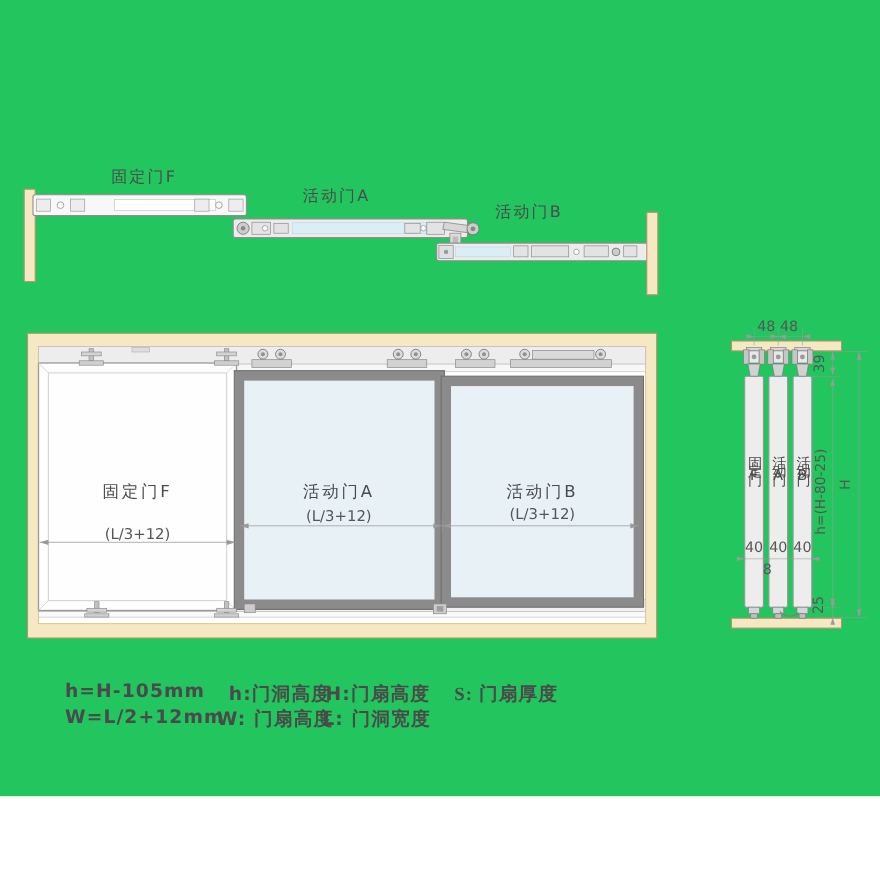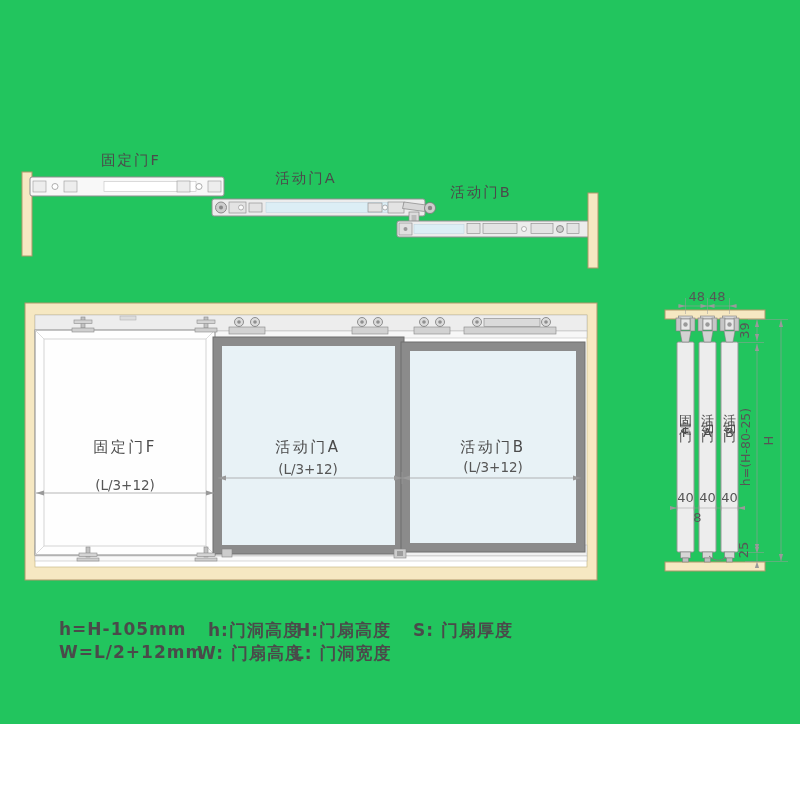--- a/index.html
+++ b/index.html
@@ -302,21 +302,21 @@
 </svg>
 
 <div class="vlabel" style="left:677px;top:404px;">固定门F</div>
 <div class="vlabel" style="left:699px;top:404px;">活动门A</div>
 <div class="vlabel" style="left:721px;top:404px;">活动门B</div>
 
 <div class="formula-line" style="left:0;top:619px;width:800px;">
   <span class="formula-seg" style="left:22px;">h=H-105mm</span>
   <span class="formula-seg" style="left:171px;">h:门洞高度</span>
   <span class="formula-seg" style="left:259px;">H:门扇高度</span>
-  <span class="formula-seg" style="left:376px;">S: 门扇厚度</span>
+  <span class="formula-seg" style="left:376px;font-family:Liberation Serif, serif;">S: 门扇厚度</span>
 </div>
 <div class="formula-line" style="left:0;top:642px;width:800px;">
   <span class="formula-seg" style="left:22px;">W=L/2+12mm</span>
   <span class="formula-seg" style="left:160px;">W: 门扇高度</span>
   <span class="formula-seg" style="left:256px;">L: 门洞宽度</span>
 </div>
 
 </div>
 
 </body></html>

